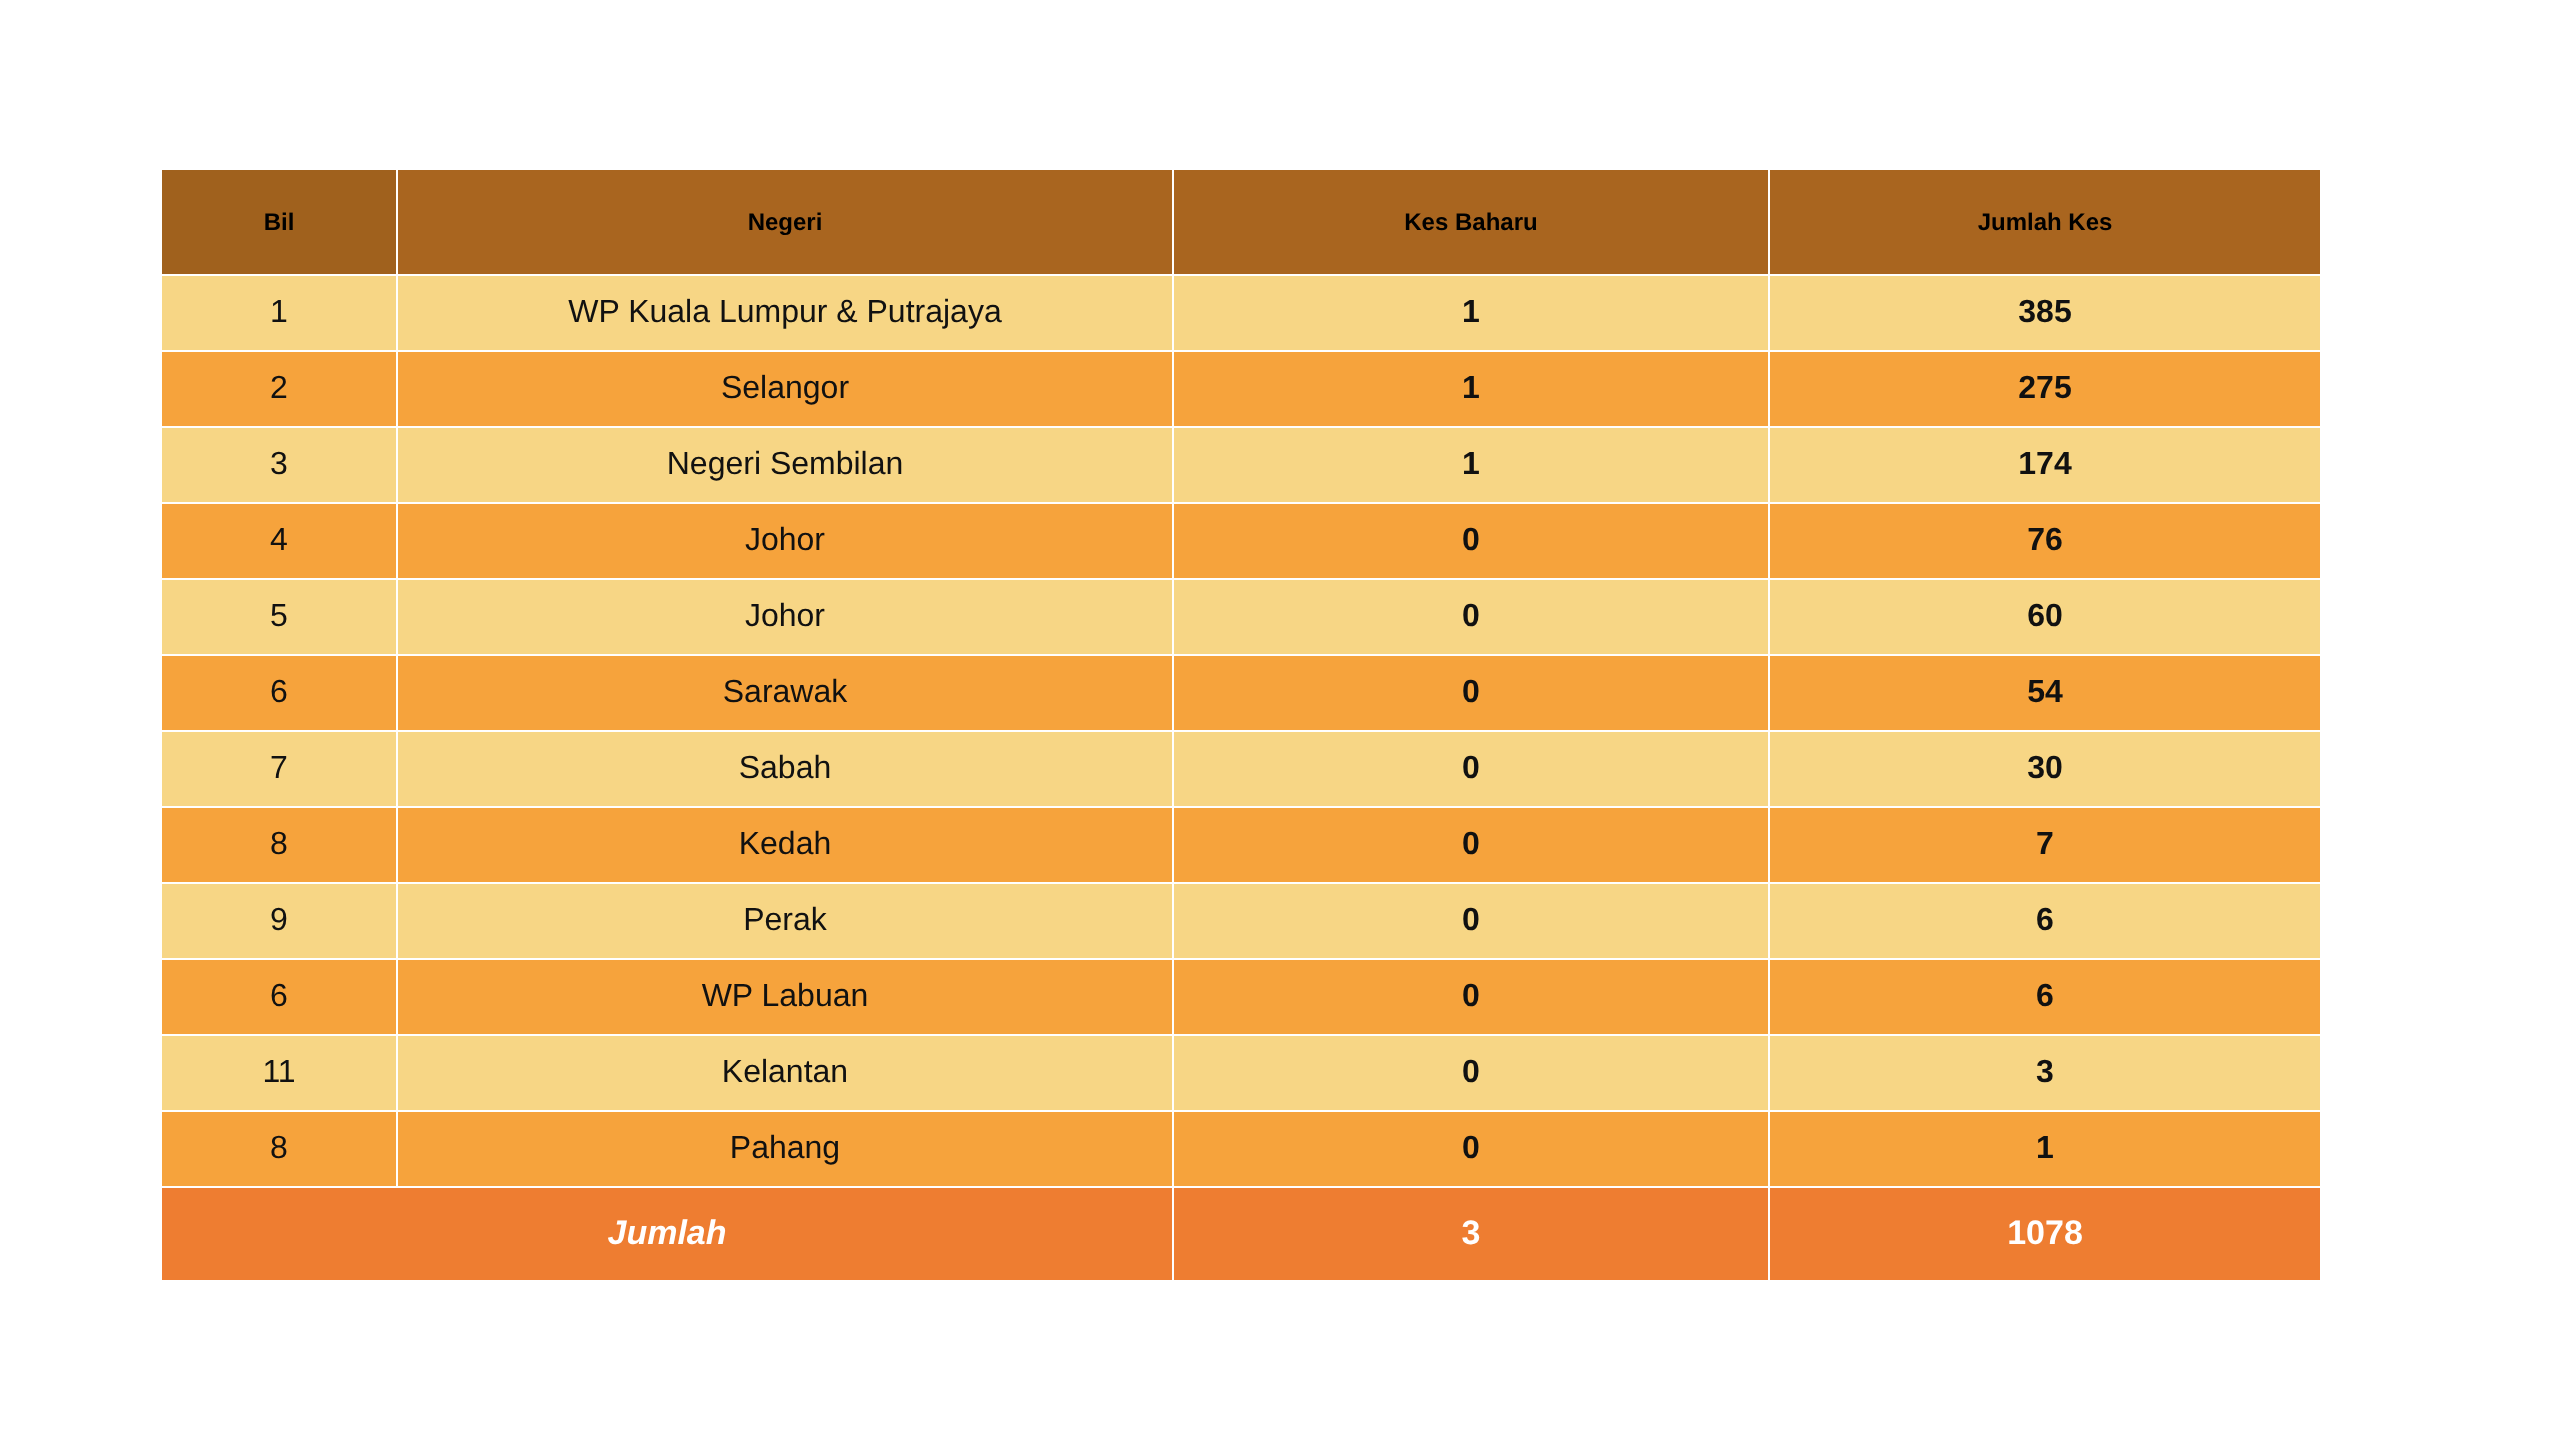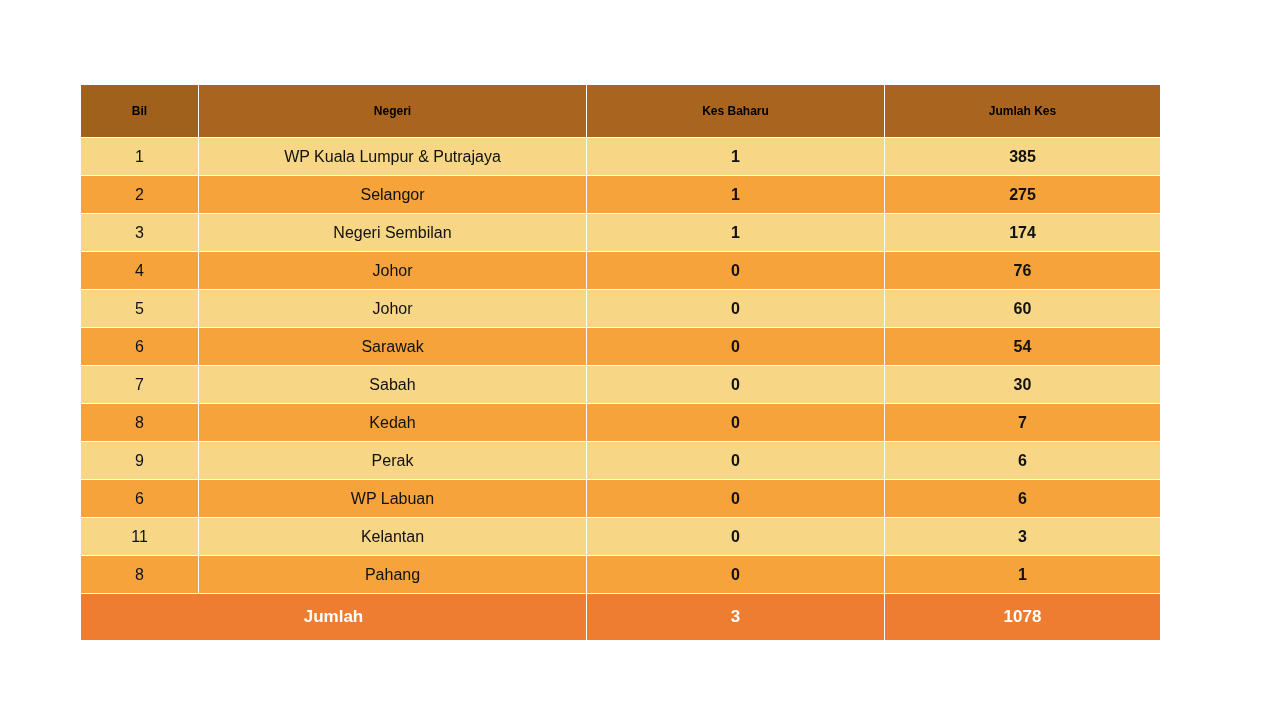--- a/index.html
+++ b/index.html
@@ -90,20 +90,21 @@
   tfoot td {
     background: #ee7d31;
     color: #ffffff;
     font-weight: bold;
     font-size: 17px;
     height: 46px;
     text-align: center;
   }
   tfoot td.label {
     text-align: center;
+    font-style: italic;
   }
   .source {
     position: absolute;
     left: 86px;
     top: 678px;
     font-size: 15px;
     color: #111111;
   }
 </style>
 </head>

